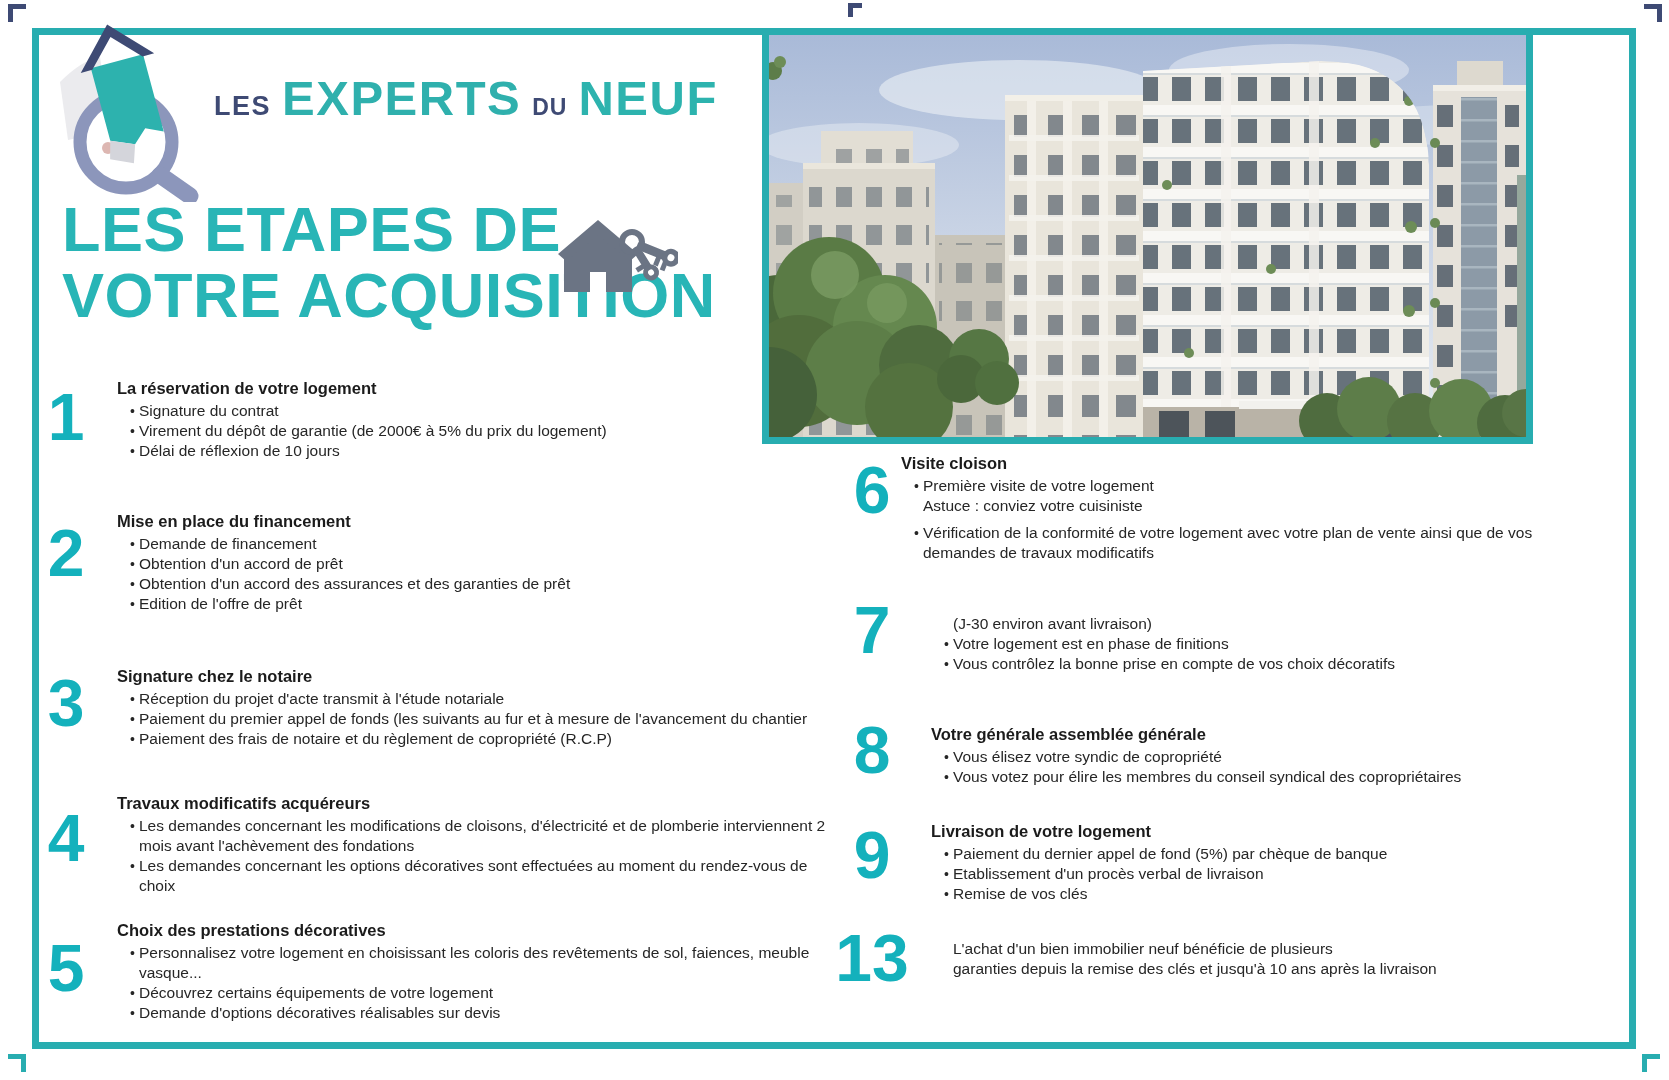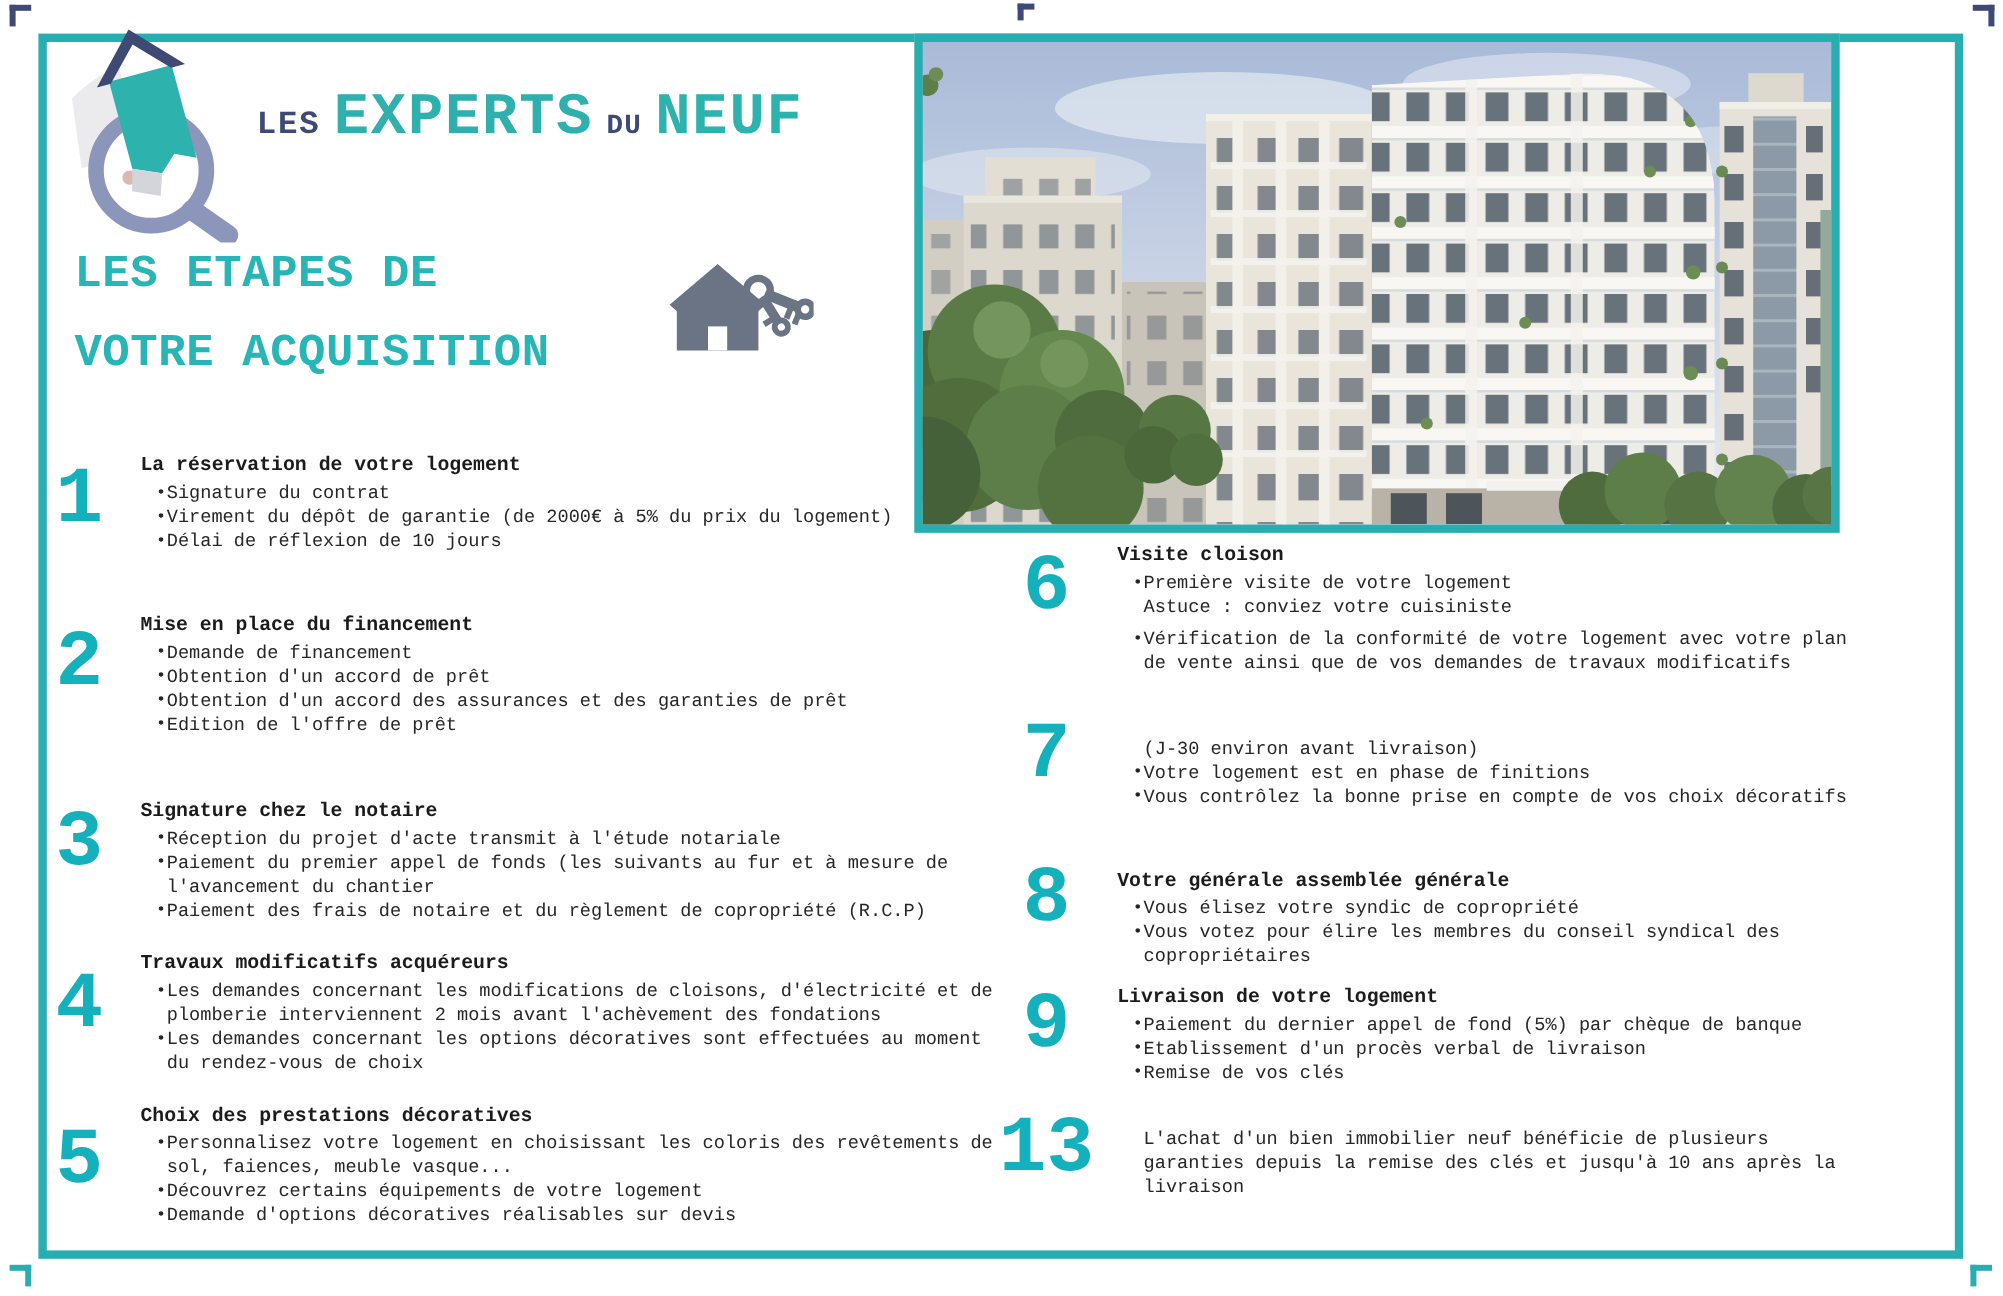--- a/index.html
+++ b/index.html
@@ -1,18 +1,18 @@
 <!DOCTYPE html>
 <html><head>
 <meta charset="utf-8">
 <style>
   html,body{margin:0;padding:0;background:#ffffff;}
   .canvas{
     position:relative;width:1669px;height:1080px;background:#ffffff;
-    font-family:Liberation Mono, monospace;overflow:hidden;
+    font-family:Liberation Sans, sans-serif;overflow:hidden;
     --teal:#28adb0;--navy:#3e4a74;--numteal:#14b1bc;--txt:#262626;--gray:#6b7484;
   }
   
   .frame{position:absolute;left:32px;top:28px;width:1604px;height:1021px;
     border:7px solid var(--teal);box-sizing:border-box;}
   
   .mark{position:absolute;width:18px;height:18px;box-sizing:border-box;}
   .mark.tl{left:8px;top:4px;border-top:5px solid var(--navy);border-left:5px solid var(--navy);}
   .mark.tr{left:1644px;top:4px;border-top:5px solid var(--navy);border-right:5px solid var(--navy);}
   .mark.bl{left:8px;top:1054px;border-top:5px solid var(--teal);border-right:5px solid var(--teal);}
@@ -20,21 +20,21 @@
   .mark.tm{left:848px;top:3px;width:14px;height:14px;border-top:5px solid var(--navy);border-left:5px solid var(--navy);}
   
   .logo-svg{position:absolute;left:50px;top:0px;width:172px;height:202px;}
   .wordmark{position:absolute;left:214px;top:70px;white-space:nowrap;}
   .wordmark .w-sm{font-size:27px;font-weight:600;color:var(--navy);letter-spacing:1.5px;margin-right:11px;}
   .wordmark .w-lg{font-size:49px;font-weight:700;color:#2fb0ad;letter-spacing:1.5px;margin-right:11px;}
   .wordmark .w-sm2{font-size:23px;font-weight:600;color:var(--navy);letter-spacing:1px;margin-right:11px;}
   .wordmark .w-lg2{font-size:49px;font-weight:700;color:#2db3ae;letter-spacing:1.5px;}
   
   .title{position:absolute;left:62px;top:196px;color:#28b5b6;font-weight:700;
-    font-size:38px;line-height:66px;letter-spacing:0.5px;}
+    font-size:63px;line-height:66px;letter-spacing:0.5px;}
   .title span{display:block;}
   .keys-svg{position:absolute;left:556px;top:212px;width:122px;height:88px;}
   
   .photo{position:absolute;left:762px;top:28px;width:771px;height:416px;
     border:7px solid var(--teal);box-sizing:border-box;background:#c7d3e2;}
   .photo svg{display:block;width:100%;height:100%;}
   
   .step-num{position:absolute;transform:translateX(-50%);color:var(--numteal);
     font-size:66px;font-weight:700;line-height:1;}
   .step-body{position:absolute;color:var(--txt);font-size:15.5px;line-height:20px;margin-left:20px;}
@@ -322,21 +322,21 @@
         <div class="item">
           <span class="dot">•</span>
           <span class="txt">Découvrez certains équipements de votre logement</span>
         </div>
         <div class="item">
           <span class="dot">•</span>
           <span class="txt">Demande d'options décoratives réalisables sur devis</span>
         </div>
       </div>
       <div class="step-num" style="left: 872px; top: 457px;">6</div>
-      <div class="step-body" style="left: 911px; top: 453px; width: 632px;">
+      <div class="step-body" style="left: 881px; top: 453px; width: 632px;">
         <div class="step-heading">Visite cloison</div>
         <div class="item">
           <span class="dot">•</span>
           <span class="txt">Première visite de votre logement</span>
         </div>
         <div class="item no-dot">
           <span class="dot">•</span>
           <span class="txt">Astuce : conviez votre cuisiniste</span>
         </div>
         <div class="item gap">

